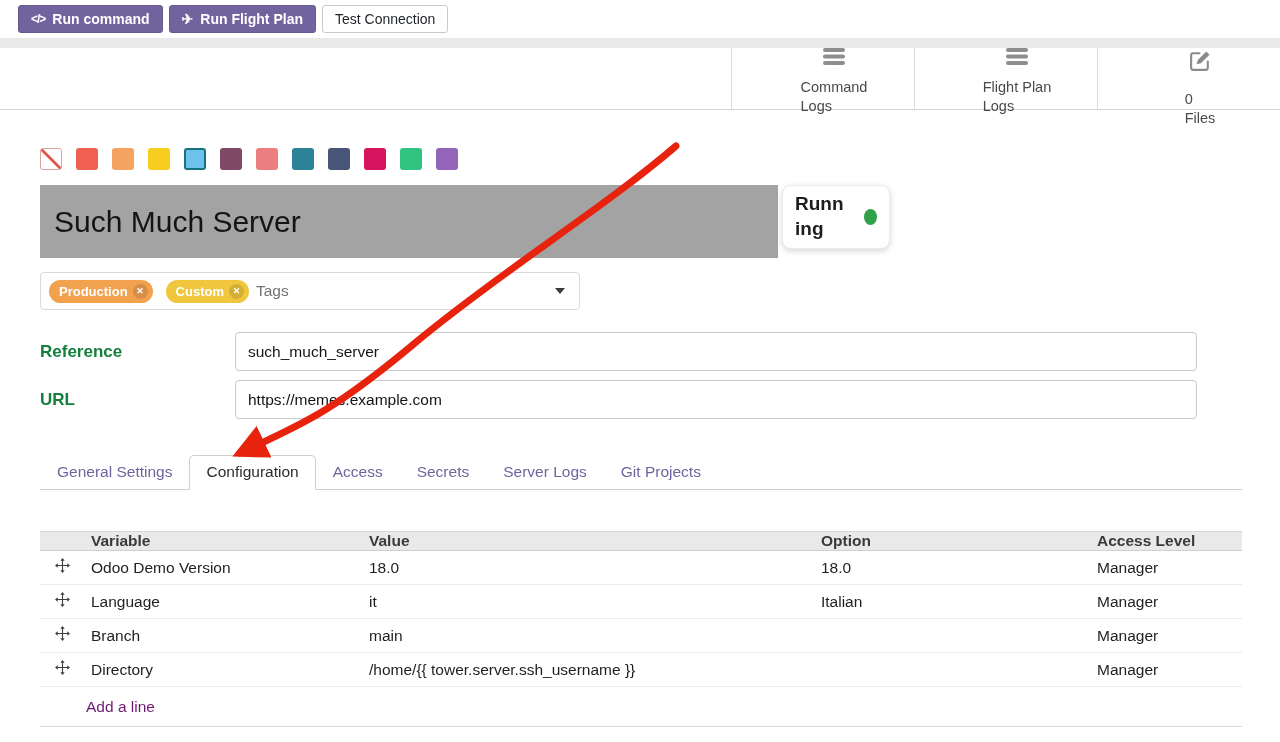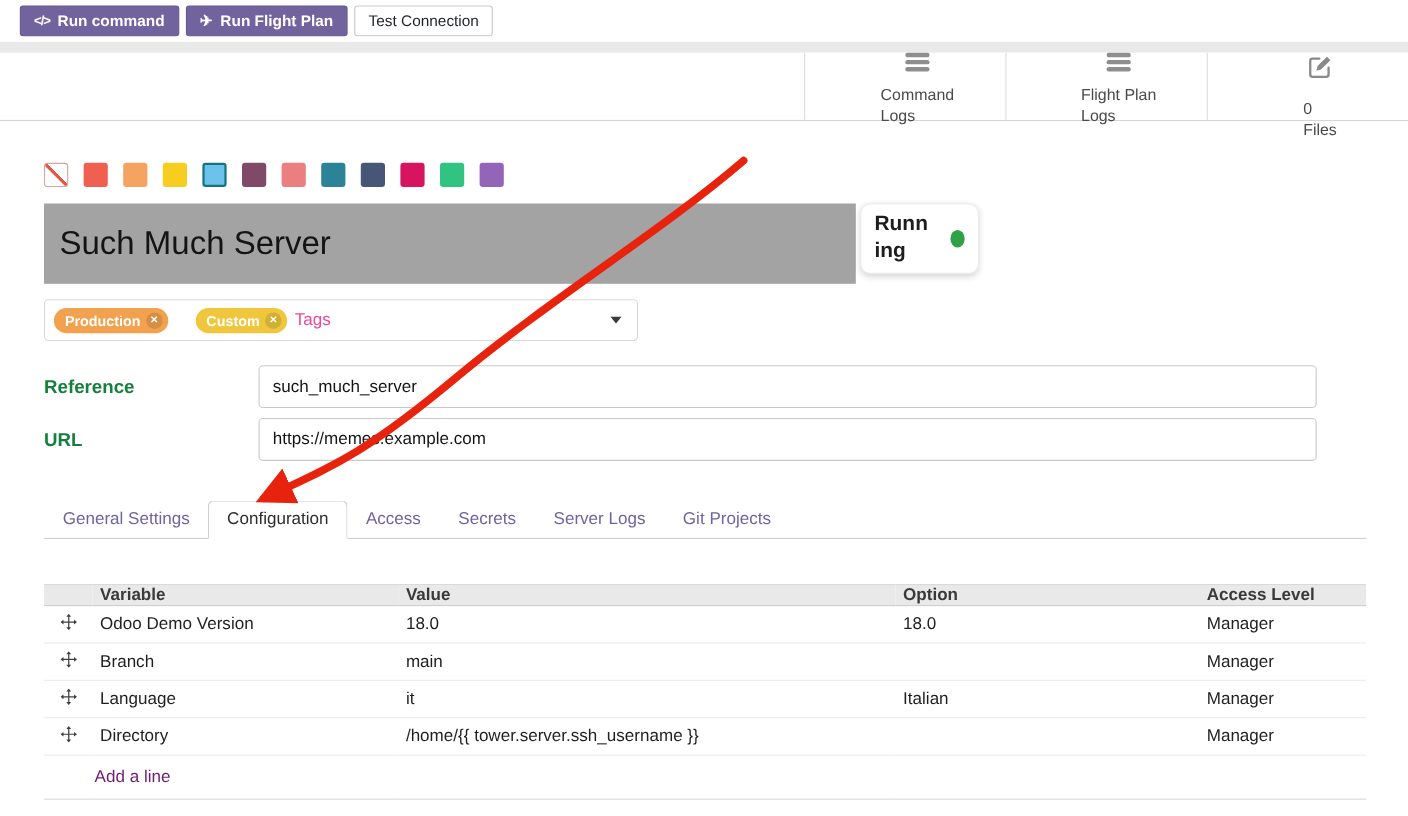--- a/index.html
+++ b/index.html
@@ -48,21 +48,21 @@
   .status-text { width:52px; font-size:19px; font-weight:700; color:#1d1d1d; word-break:break-all; line-height:1.3; }
   .status-dot { margin-left:auto; width:13px; height:16px; border-radius:50%; background:#2fa148; }
 
   
   .tags-box { margin-top:14px; width:540px; height:38px; border:1px solid #d9d9d9; border-radius:4px;
               display:flex; align-items:center; gap:7px; padding:0 14px 0 8px; cursor:text; }
   .tag { display:inline-flex; align-items:center; gap:5px; height:23px; padding:0 5px 0 10px;
          border-radius:12px; color:#fff; font-size:13px; font-weight:700; cursor:pointer; }
   .tag-x { width:15px; height:15px; border-radius:50%; background:rgba(0,0,0,.12); color:#fff;
            font-size:9px; display:flex; align-items:center; justify-content:center; }
-  .tags-placeholder { color:#ec4899; font-size:15.5px; }
+  .tags-placeholder { color:#737373; font-size:15.5px; }
   .caret { margin-left:auto; width:0; height:0; border-left:5px solid transparent;
            border-right:5px solid transparent; border-top:6px solid #3a3a3a; cursor:pointer; }
 
   
   .field-row { display:flex; align-items:center; }
   .field-row.reference { margin-top:22px; }
   .field-row.url { margin-top:9px; }
   .field-label { width:195px; font-size:17px; font-weight:700; color:#15803d; }
   .field-input { flex:1; margin-right:45px; height:39px; border:1px solid #c9c9c9; border-radius:4px;
                  padding:0 12px; font-size:15.5px; color:#141414; font-family:inherit; outline:none; background:#fff; }
@@ -151,21 +151,21 @@
 
   <div class="title-row">
     <div class="title-box">Such Much Server</div>
     <div class="status-card">
       <span class="status-text">Running</span>
       <span class="status-dot"></span>
     </div>
   </div>
 
   <div class="tags-box">
-    <span style="display:inline-flex;gap:25px;text-align:right;">
+    <span style="display:inline-flex;gap:13px;text-align:right;">
         <span class="tag" style="background: rgb(242, 162, 79);">
           <span>Production</span>
           <span class="tag-x">✕</span>
         </span>
         <span class="tag" style="background: rgb(239, 198, 60);">
           <span>Custom</span>
           <span class="tag-x">✕</span>
         </span>
       </span>
     <span class="tags-placeholder">Tags</span>
@@ -214,32 +214,32 @@
             </svg></td>
           <td>Odoo Demo Version</td>
           <td>18.0</td>
           <td>18.0</td>
           <td>Manager</td>
         </tr>
         <tr>
           <td class="handle-cell"><svg width="15" height="15" viewBox="0 0 16 16" fill="#3f3f3f">
               <path d="M8 0l2.3 2.9H5.7L8 0zM8 16l-2.3-2.9h4.6L8 16zM0 8l2.9-2.3v4.6L0 8zM16 8l-2.9 2.3V5.7L16 8zM7.4 2.5h1.2v11H7.4zM2.5 7.4h11v1.2h-11z"></path>
             </svg></td>
+          <td>Language</td>
+          <td>it</td>
+          <td>Italian</td>
+          <td>Manager</td>
+        </tr>
+        <tr>
+          <td class="handle-cell"><svg width="15" height="15" viewBox="0 0 16 16" fill="#3f3f3f">
+              <path d="M8 0l2.3 2.9H5.7L8 0zM8 16l-2.3-2.9h4.6L8 16zM0 8l2.9-2.3v4.6L0 8zM16 8l-2.9 2.3V5.7L16 8zM7.4 2.5h1.2v11H7.4zM2.5 7.4h11v1.2h-11z"></path>
+            </svg></td>
           <td>Branch</td>
           <td>main</td>
           <td></td>
-          <td>Manager</td>
-        </tr>
-        <tr>
-          <td class="handle-cell"><svg width="15" height="15" viewBox="0 0 16 16" fill="#3f3f3f">
-              <path d="M8 0l2.3 2.9H5.7L8 0zM8 16l-2.3-2.9h4.6L8 16zM0 8l2.9-2.3v4.6L0 8zM16 8l-2.9 2.3V5.7L16 8zM7.4 2.5h1.2v11H7.4zM2.5 7.4h11v1.2h-11z"></path>
-            </svg></td>
-          <td>Language</td>
-          <td>it</td>
-          <td>Italian</td>
           <td>Manager</td>
         </tr>
         <tr>
           <td class="handle-cell"><svg width="15" height="15" viewBox="0 0 16 16" fill="#3f3f3f">
               <path d="M8 0l2.3 2.9H5.7L8 0zM8 16l-2.3-2.9h4.6L8 16zM0 8l2.9-2.3v4.6L0 8zM16 8l-2.9 2.3V5.7L16 8zM7.4 2.5h1.2v11H7.4zM2.5 7.4h11v1.2h-11z"></path>
             </svg></td>
           <td>Directory</td>
           <td>/home/{{ tower.server.ssh_username }}</td>
           <td></td>
           <td>Manager</td>

